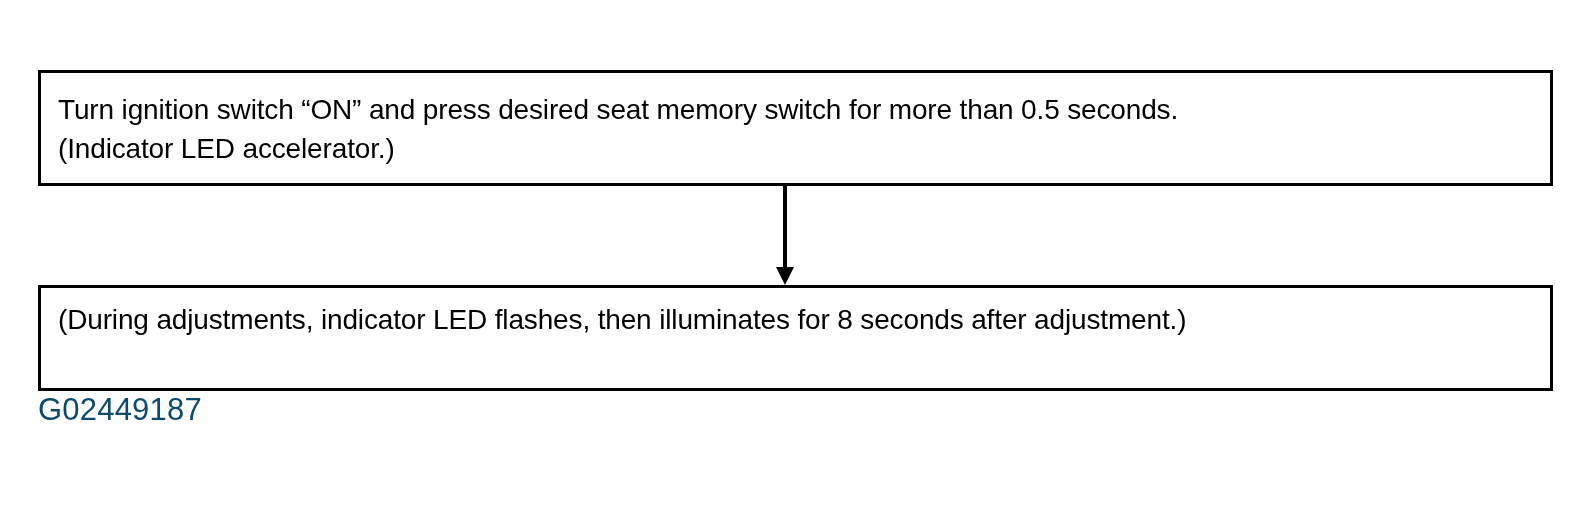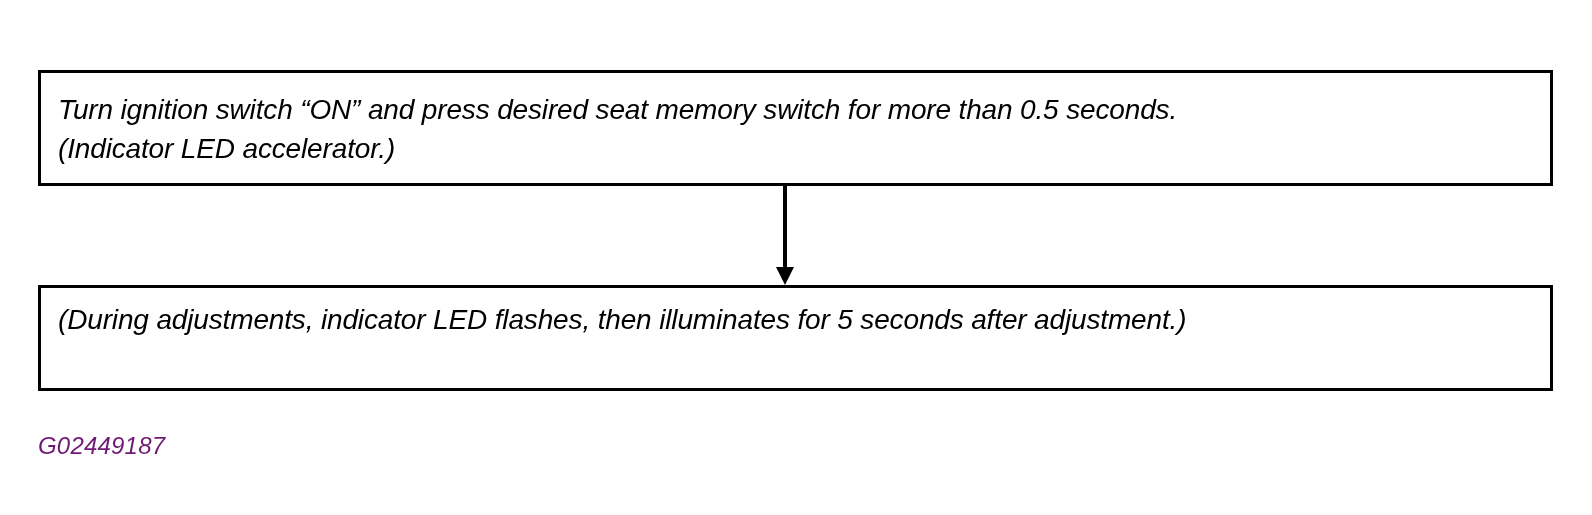--- a/index.html
+++ b/index.html
@@ -16,21 +16,20 @@
     color: #000000;
     -webkit-font-smoothing: none;
   }
 
   #flow-diagram {
     position: absolute;
     left: 0;
     top: 0;
     width: 1592px;
     height: 509px;
-    font-style: italic;
   }
 
   .flow-box {
     position: absolute;
     left: 38px;
     width: 1515px;
     box-sizing: border-box;
     border: 3px solid #000000;
     background: #ffffff;
   }
@@ -93,26 +92,26 @@
     width: 0;
     height: 0;
     border-left: 9px solid transparent;
     border-right: 9px solid transparent;
     border-top: 18px solid #000000;
   }
 
   #figure-id-caption {
     position: absolute;
     left: 38px;
-    top: 431px;
-    font-size: 24px;
+    top: 395px;
+    font-size: 31px;
     line-height: 30px;
     letter-spacing: 0.2px;
     white-space: nowrap;
-    color: #701a75;
+    color: #0c4a6e;
   }
 </style>
 </head>
 <body>
 
 <div id="flow-diagram">
 
   <div class="flow-box" id="step-box-1">
     <div class="box-text-block">
       <span class="box-line">Turn ignition switch “ON” and press desired seat memory switch for more than 0.5 seconds.</span>
@@ -120,19 +119,19 @@
     </div>
   </div>
 
   <div id="flow-connector-arrow">
     <div class="arrow-shaft"></div>
     <div class="arrow-head"></div>
   </div>
 
   <div class="flow-box" id="step-box-2">
     <div class="box-text-block">
-      <span class="box-line">(During adjustments, indicator LED flashes, then illuminates for 5 seconds after adjustment.)</span>
+      <span class="box-line">(During adjustments, indicator LED flashes, then illuminates for 8 seconds after adjustment.)</span>
     </div>
   </div>
 
   <div id="figure-id-caption">G02449187</div>
 
 </div>
 
 </body></html>

